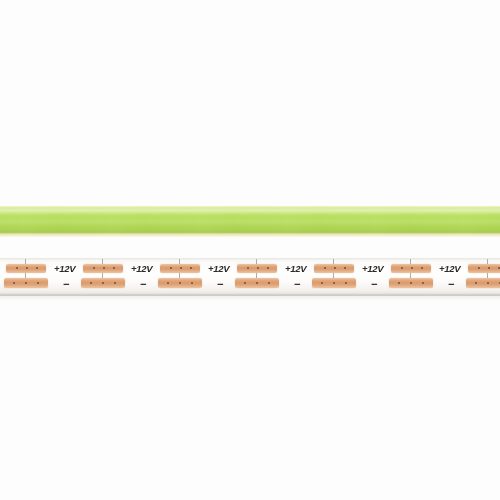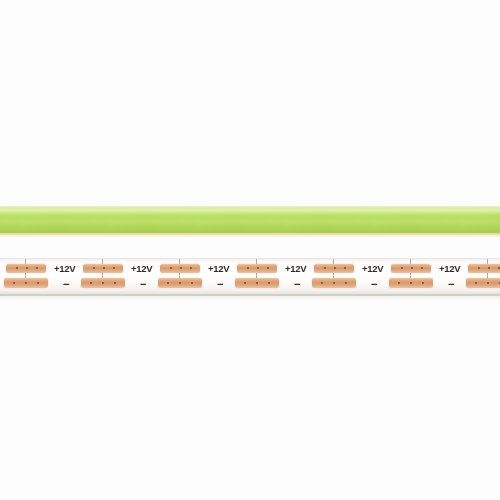--- a/index.html
+++ b/index.html
@@ -149,20 +149,21 @@
     width: 77px;
   }
   .seg .lbl {
     position: absolute;
     font-family: "Liberation Sans", sans-serif;
     font-weight: 700;
     color: #2b2b2b;
     letter-spacing: -0.3px;
     white-space: nowrap;
     line-height: 1;
+    font-style: italic;
   }
   .seg .lbl-plus {
     left: 1px;
     top: 6px;
     font-size: 9.5px;
   }
   .seg .lbl-minus {
     left: 10px;
     top: 21px;
     font-size: 11px;

